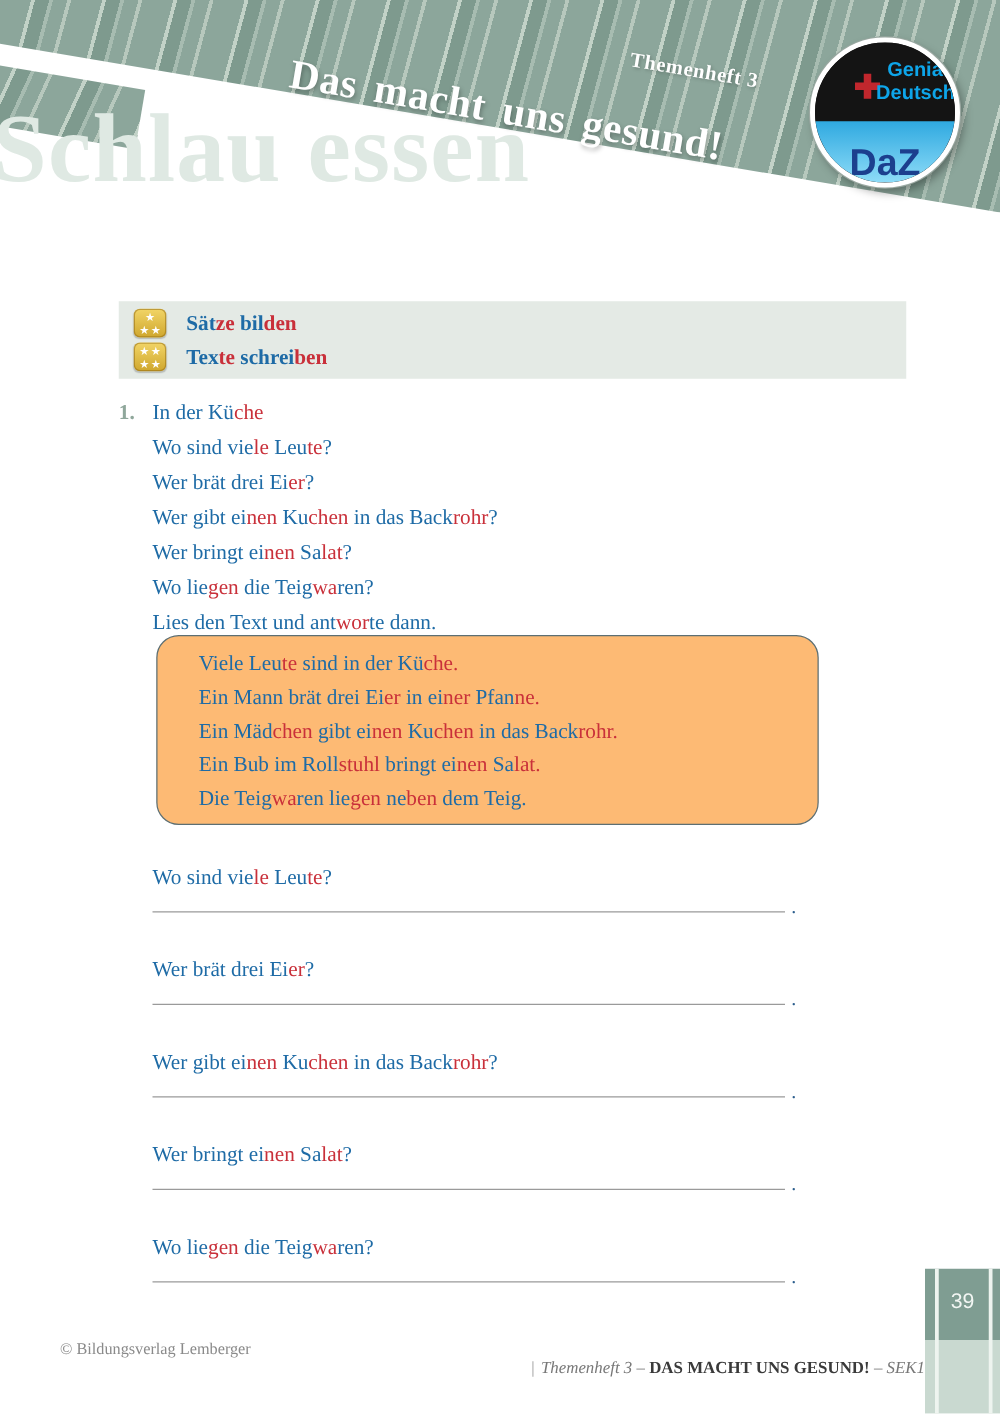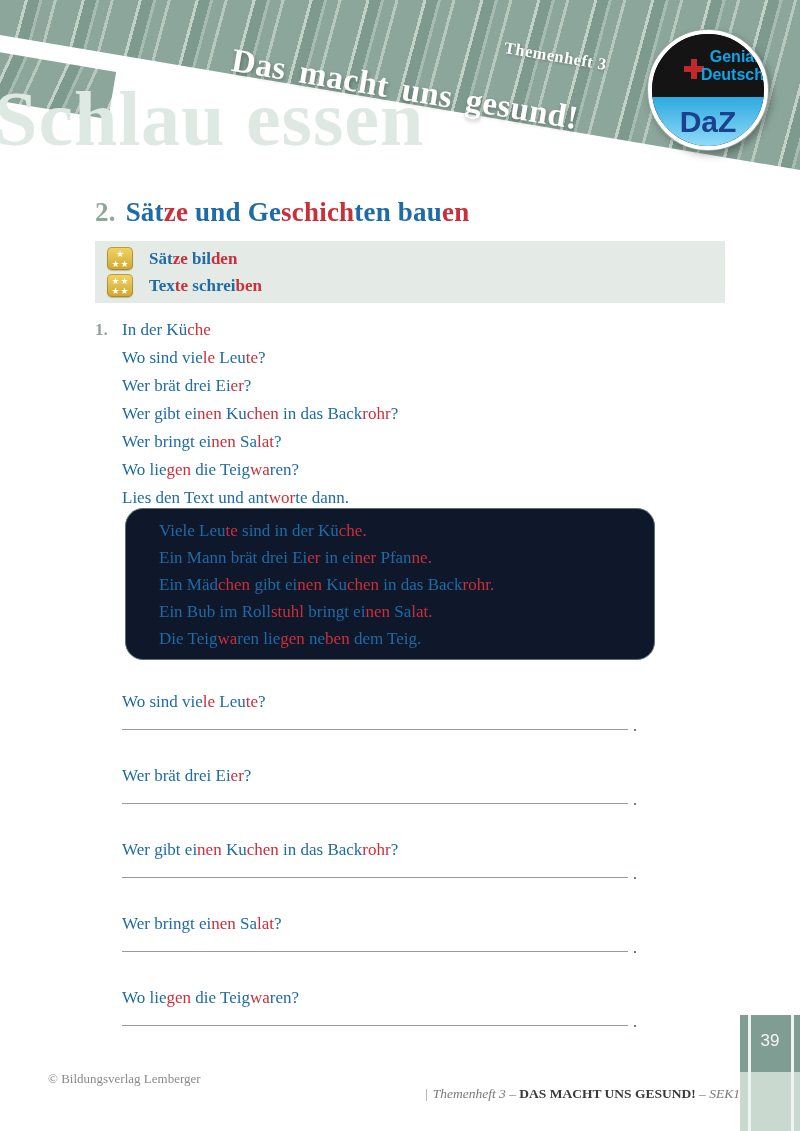--- a/index.html
+++ b/index.html
@@ -44,21 +44,21 @@
         font-family:"Liberation Sans", sans-serif;}
   .logo-top{position:absolute;left:0;top:0;width:100%;height:56%;background:#141414;}
   .logo-line1,.logo-line2{position:relative;z-index:2;text-align:right;color:#0ea5e9;
         font-weight:bold;font-size:16px;line-height:18px;}
   .logo-line1{margin-top:14px;}
   .logo-cross{position:absolute;left:32px;top:25px;width:20px;height:20px;z-index:1;}
   .logo-cross::before{content:"";position:absolute;left:7px;top:0;width:6px;height:20px;background:#c1272d;}
   .logo-cross::after{content:"";position:absolute;left:0;top:7px;width:20px;height:6px;background:#c1272d;}
   .logo-bottom{position:absolute;left:0;top:56%;width:100%;height:44%;
         background:linear-gradient(180deg,#2fa9e0,#8edcf8);
-        display:flex;align-items:center;justify-content:center;}
+        display:flex;align-items:flex-end;justify-content:center;}
   .logo-badge{font-size:30px;font-weight:bold;color:#1c3f8e;line-height:30px;margin-top:2px;}
 
   
   .seg-b{color:var(--blue);}
   .seg-r{color:var(--red);}
 
   
   .section-heading{position:absolute;left:95px;top:197px;font-size:27px;font-weight:bold;
         letter-spacing:.2px;white-space:nowrap;}
   .section-num{color:var(--sage);margin-right:10px;}
@@ -77,21 +77,21 @@
 
   
   .intro{position:absolute;left:95px;top:316px;font-size:17px;line-height:28px;}
   .ex-first{display:flex;}
   .ex-num{width:27px;font-weight:bold;color:var(--sage);}
   .intro-line{margin-left:27px;white-space:nowrap;}
   .ex-title{white-space:nowrap;}
 
   .textbox{position:absolute;left:125px;top:508px;width:530px;box-sizing:border-box;
         border:1.6px solid #5d6f73;border-radius:18px;
-        padding:8px 18px 7px 33px;font-size:17px;line-height:27px;background:#0f172a;}
+        padding:8px 18px 7px 33px;font-size:17px;line-height:27px;background:#fdba74;}
   .box-line{white-space:nowrap;}
 
   .qa{position:absolute;left:122px;top:688px;width:506px;font-size:17px;}
   .qa-block{margin-bottom:32px;}
   .qa-question{line-height:28px;white-space:nowrap;}
   .answer-line{position:relative;height:13px;border-bottom:1px solid #9a9a9a;}
   .answer-dot{position:absolute;right:-9px;bottom:-6px;font-size:16px;color:#2a5d8c;}
 
   
   .footer-copyright{position:absolute;left:48px;top:1071px;font-size:13px;color:#8a8a8a;}
@@ -124,23 +124,20 @@
     <div class="logo-top">
       <div class="logo-cross"></div>
       <div class="logo-line1">Genial!</div>
       <div class="logo-line2">Deutsch</div>
     </div>
     <div class="logo-bottom">
       <span class="logo-badge">DaZ</span>
     </div>
   </div>
 
-  <div class="section-heading">
-    <span class="section-num">2.</span><span><span class="seg-b">Sät</span><span class="seg-r">ze</span><span class="seg-b"> und Ge</span><span class="seg-r">schich</span><span class="seg-b">ten bau</span><span class="seg-r">en</span></span>
-  </div>
 
   <div class="goals-panel">
     <div class="goal-row">
       <span class="goal-badge">
           <div class="star-row">
             <span class="star">★</span>
           </div>
           <div class="star-row">
             <span class="star">★</span>
             <span class="star">★</span>

